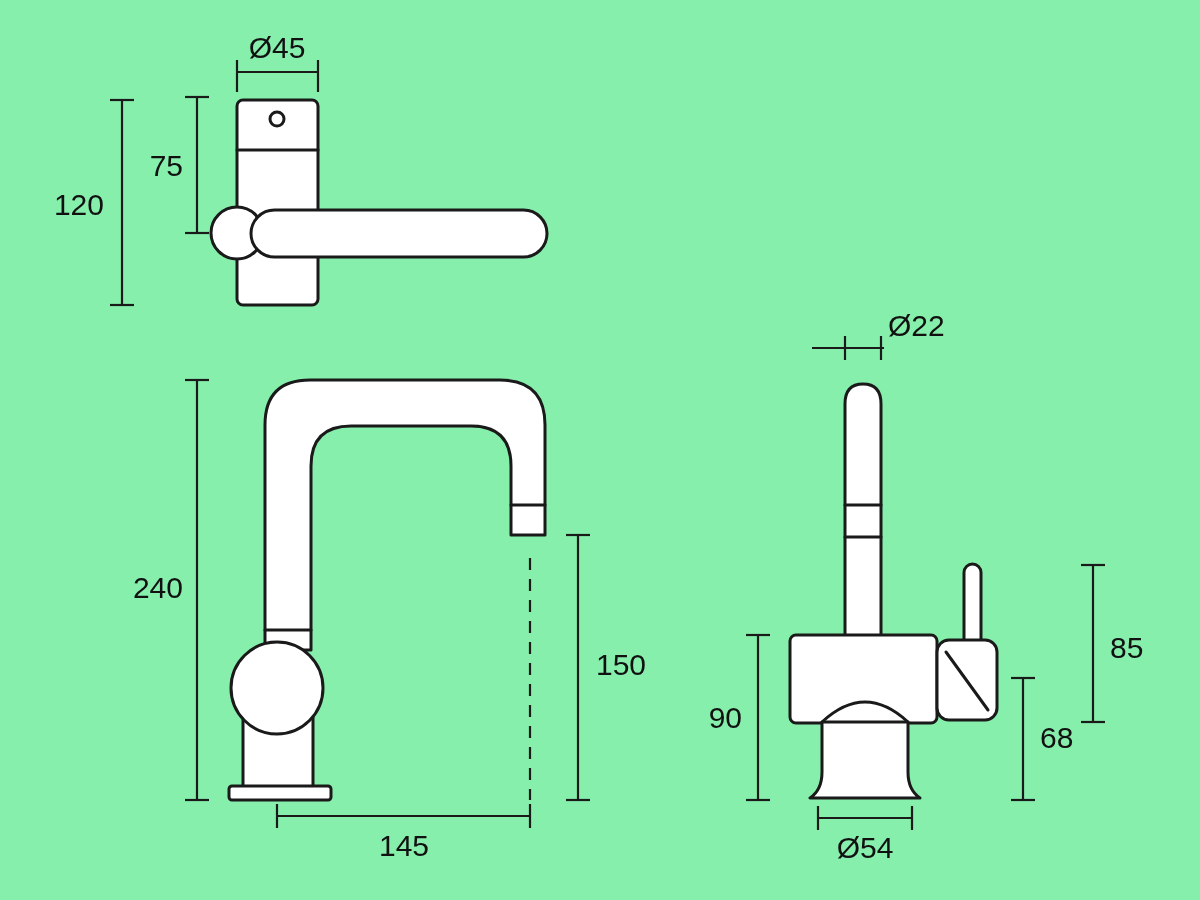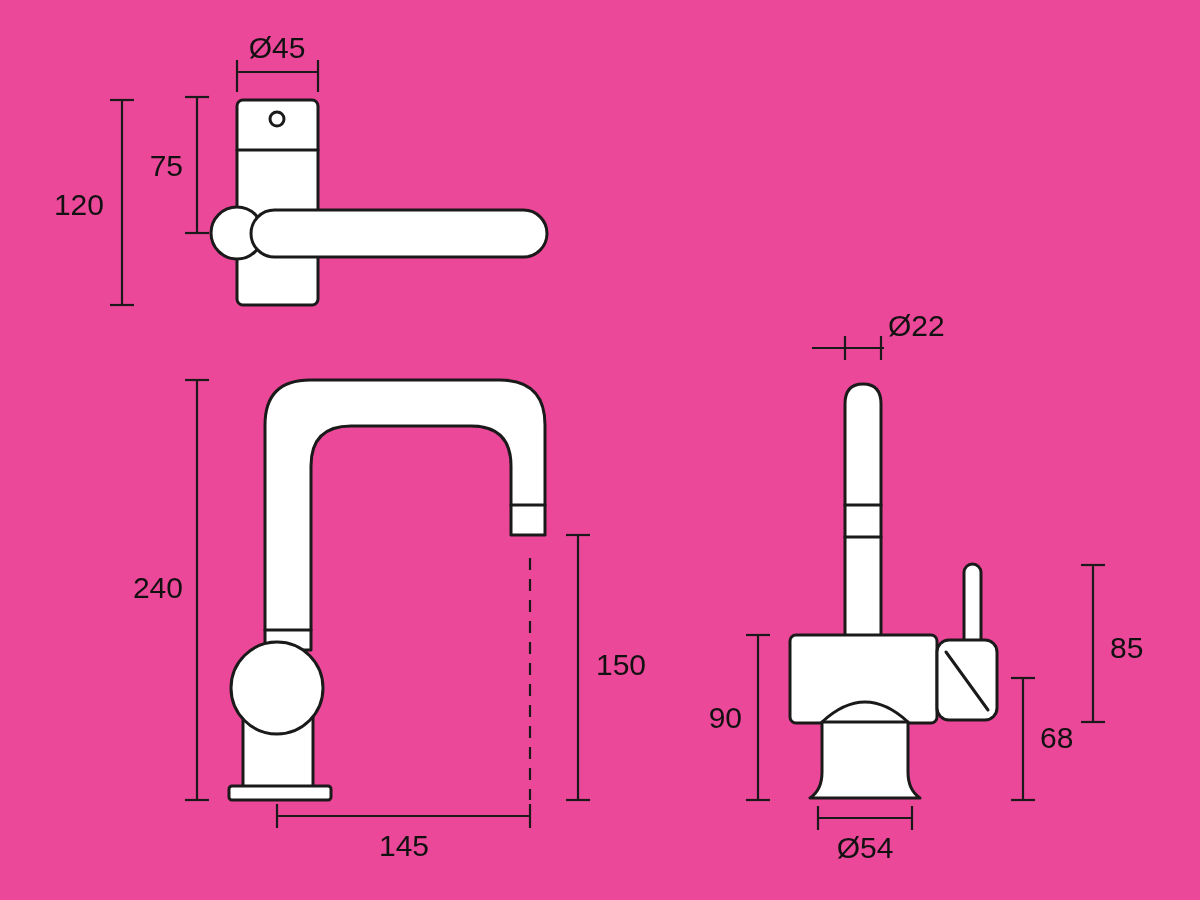--- a/index.html
+++ b/index.html
@@ -7,21 +7,21 @@
     padding: 0;
     background: #ffffff;
     width: 1200px;
     height: 900px;
     font-family: "Liberation Sans", sans-serif;
   }
   .stage {
     position: relative;
     width: 1200px;
     height: 900px;
-    background: #ec4899;
+    background: #86efac;
     overflow: hidden;
   }
   svg { display: block; }
   .ol   { fill: none;    stroke: #1a1a1a; stroke-width: 3;   stroke-linecap: round; stroke-linejoin: round; }
   .fw   { fill: #ffffff; stroke: #1a1a1a; stroke-width: 3;   stroke-linecap: round; stroke-linejoin: round; }
   .dim  { fill: none;    stroke: #1a1a1a; stroke-width: 2.2; stroke-linecap: butt; }
   .dash { fill: none;    stroke: #1a1a1a; stroke-width: 2.2; stroke-dasharray: 12 9; }
   .dimtext {
     font-family: "Liberation Sans", sans-serif;
     font-size: 30px;

